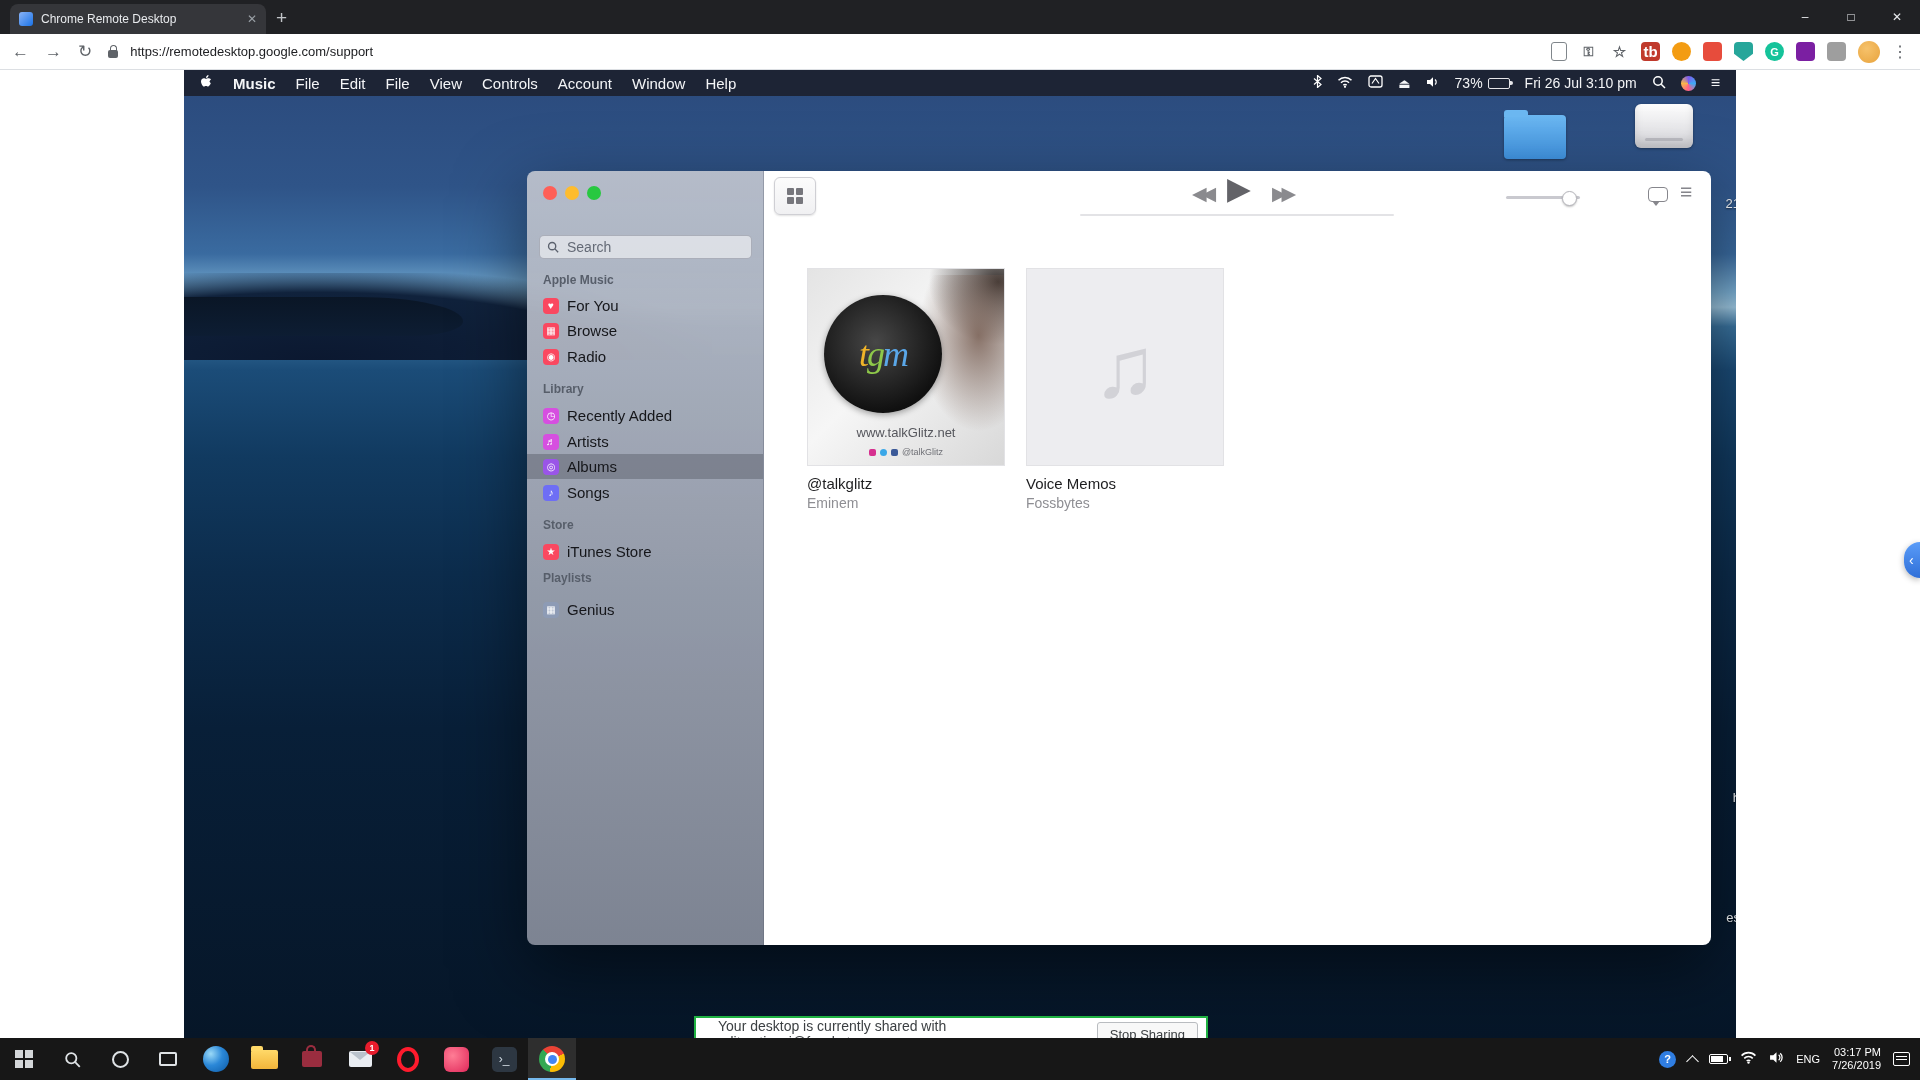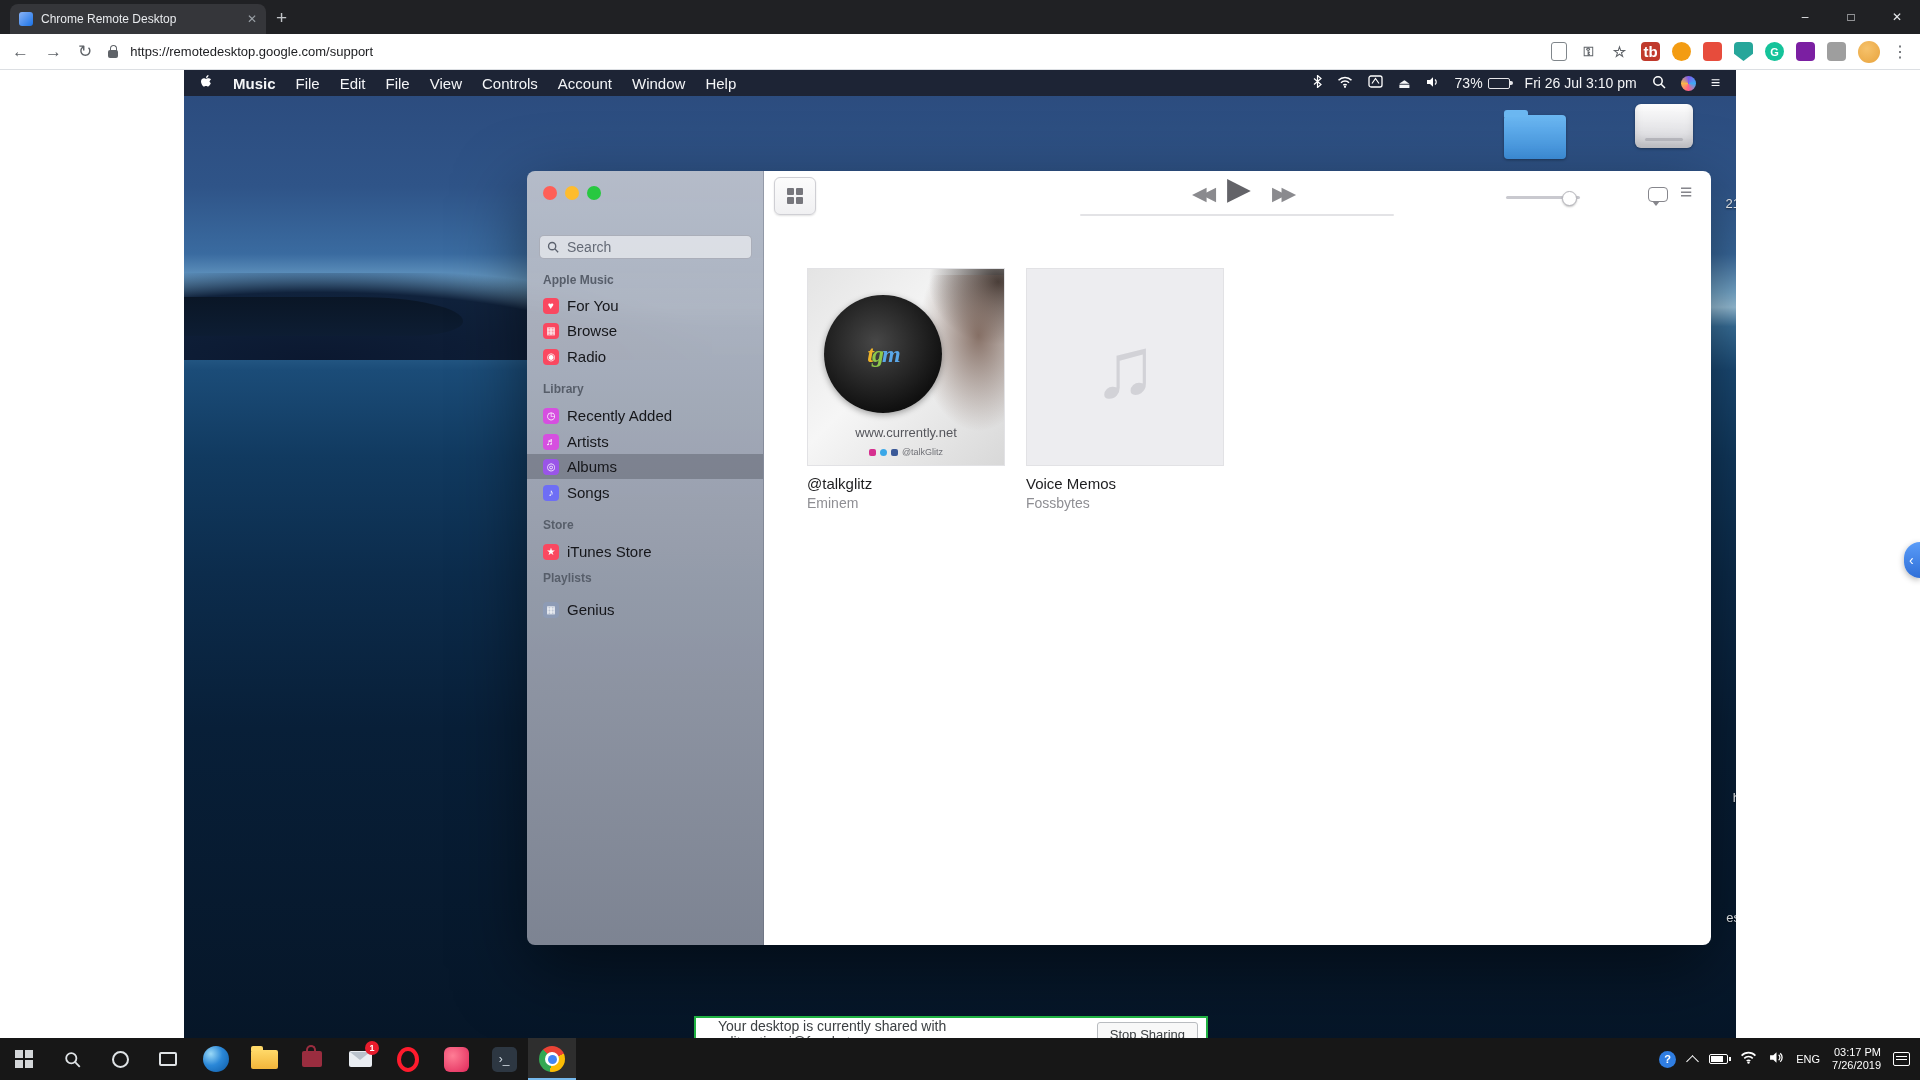--- a/index.html
+++ b/index.html
@@ -93,21 +93,21 @@
   .lyric-ic::after{content:"";position:absolute;left:3px;bottom:-5px;border-left:4px solid transparent;border-right:4px solid transparent;border-top:5px solid #86868c;}
   .upnext{position:absolute;left:916px;top:9px;color:#86868c;font-size:21px;}
 
   .tile{position:absolute;width:198px;}
   .tile.one{left:43px;top:97px;} .tile.two{left:262px;top:97px;}
   .art{width:198px;height:198px;border:1px solid #e2e2e5;position:relative;overflow:hidden;box-sizing:border-box;}
   .art1{background:linear-gradient(135deg,#e4e4e4,#f6f6f6 45%,#d8d8d8);}
   .face{position:absolute;right:-16px;top:6px;width:104px;height:160px;background:radial-gradient(ellipse at 60% 38%,rgba(118,92,80,.85),rgba(118,92,80,0) 68%);}
   .hair{position:absolute;right:-24px;top:-14px;width:100px;height:90px;background:radial-gradient(ellipse at 70% 30%,rgba(35,28,25,.9),rgba(35,28,25,0) 70%);}
   .vinyl{position:absolute;left:16px;top:26px;width:118px;height:118px;border-radius:50%;background:radial-gradient(circle at 44% 40%,#474747,#101010 72%);display:flex;align-items:center;justify-content:center;box-shadow:0 2px 6px rgba(0,0,0,.35);}
-  .tgm{font-family:"Liberation Serif",serif;font-style:italic;font-weight:bold;font-size:24px;letter-spacing:-2px;line-height:1;}
+  .tgm{font-family:"Liberation Serif",serif;font-style:italic;font-weight:normal;font-size:36px;letter-spacing:-2px;line-height:1;}
   .tgm .lt{color:#f0b429;} .tgm .lg{color:#8ec84a;} .tgm .lm{color:#5aa7e8;}
   .art-caption{position:absolute;bottom:25px;width:100%;text-align:center;font-size:13px;color:#55565c;}
   .art-social{position:absolute;bottom:8px;width:100%;text-align:center;font-size:9px;color:#6f7076;display:flex;align-items:center;justify-content:center;gap:4px;}
   .sdot{width:7px;height:7px;border-radius:2px;display:inline-block;}
   .sdot.ig{background:#d6308f;} .sdot.tw{background:#3aa7e8;border-radius:50%;} .sdot.fb{background:#3b5998;}
   .art2{background:#ededf0;display:flex;align-items:center;justify-content:center;}
   .bignote{font-size:86px;color:#d2d2d7;line-height:1;}
   .t-title{margin-top:9px;font-size:15px;color:#1d1d1f;}
   .t-artist{margin-top:3px;font-size:14px;color:#8e8e93;}
 
@@ -329,21 +329,21 @@
           <span class="lyric-ic"></span>
           <span class="upnext">≡</span>
 
           <div class="tile one">
             <div class="art art1">
               <span class="hair"></span>
               <span class="face"></span>
               <span class="vinyl">
                 <span class="tgm"><span class="lt">t</span><span class="lg">g</span><span class="lm">m</span></span>
               </span>
-              <span class="art-caption">www.currently.net</span>
+              <span class="art-caption">www.talkGlitz.net</span>
               <span class="art-social">
                 <span class="sdot ig"></span>
                 <span class="sdot tw"></span>
                 <span class="sdot fb"></span>
                 <span>@talkGlitz</span>
               </span>
             </div>
             <div class="t-title">@talkglitz</div>
             <div class="t-artist">Eminem</div>
           </div>

